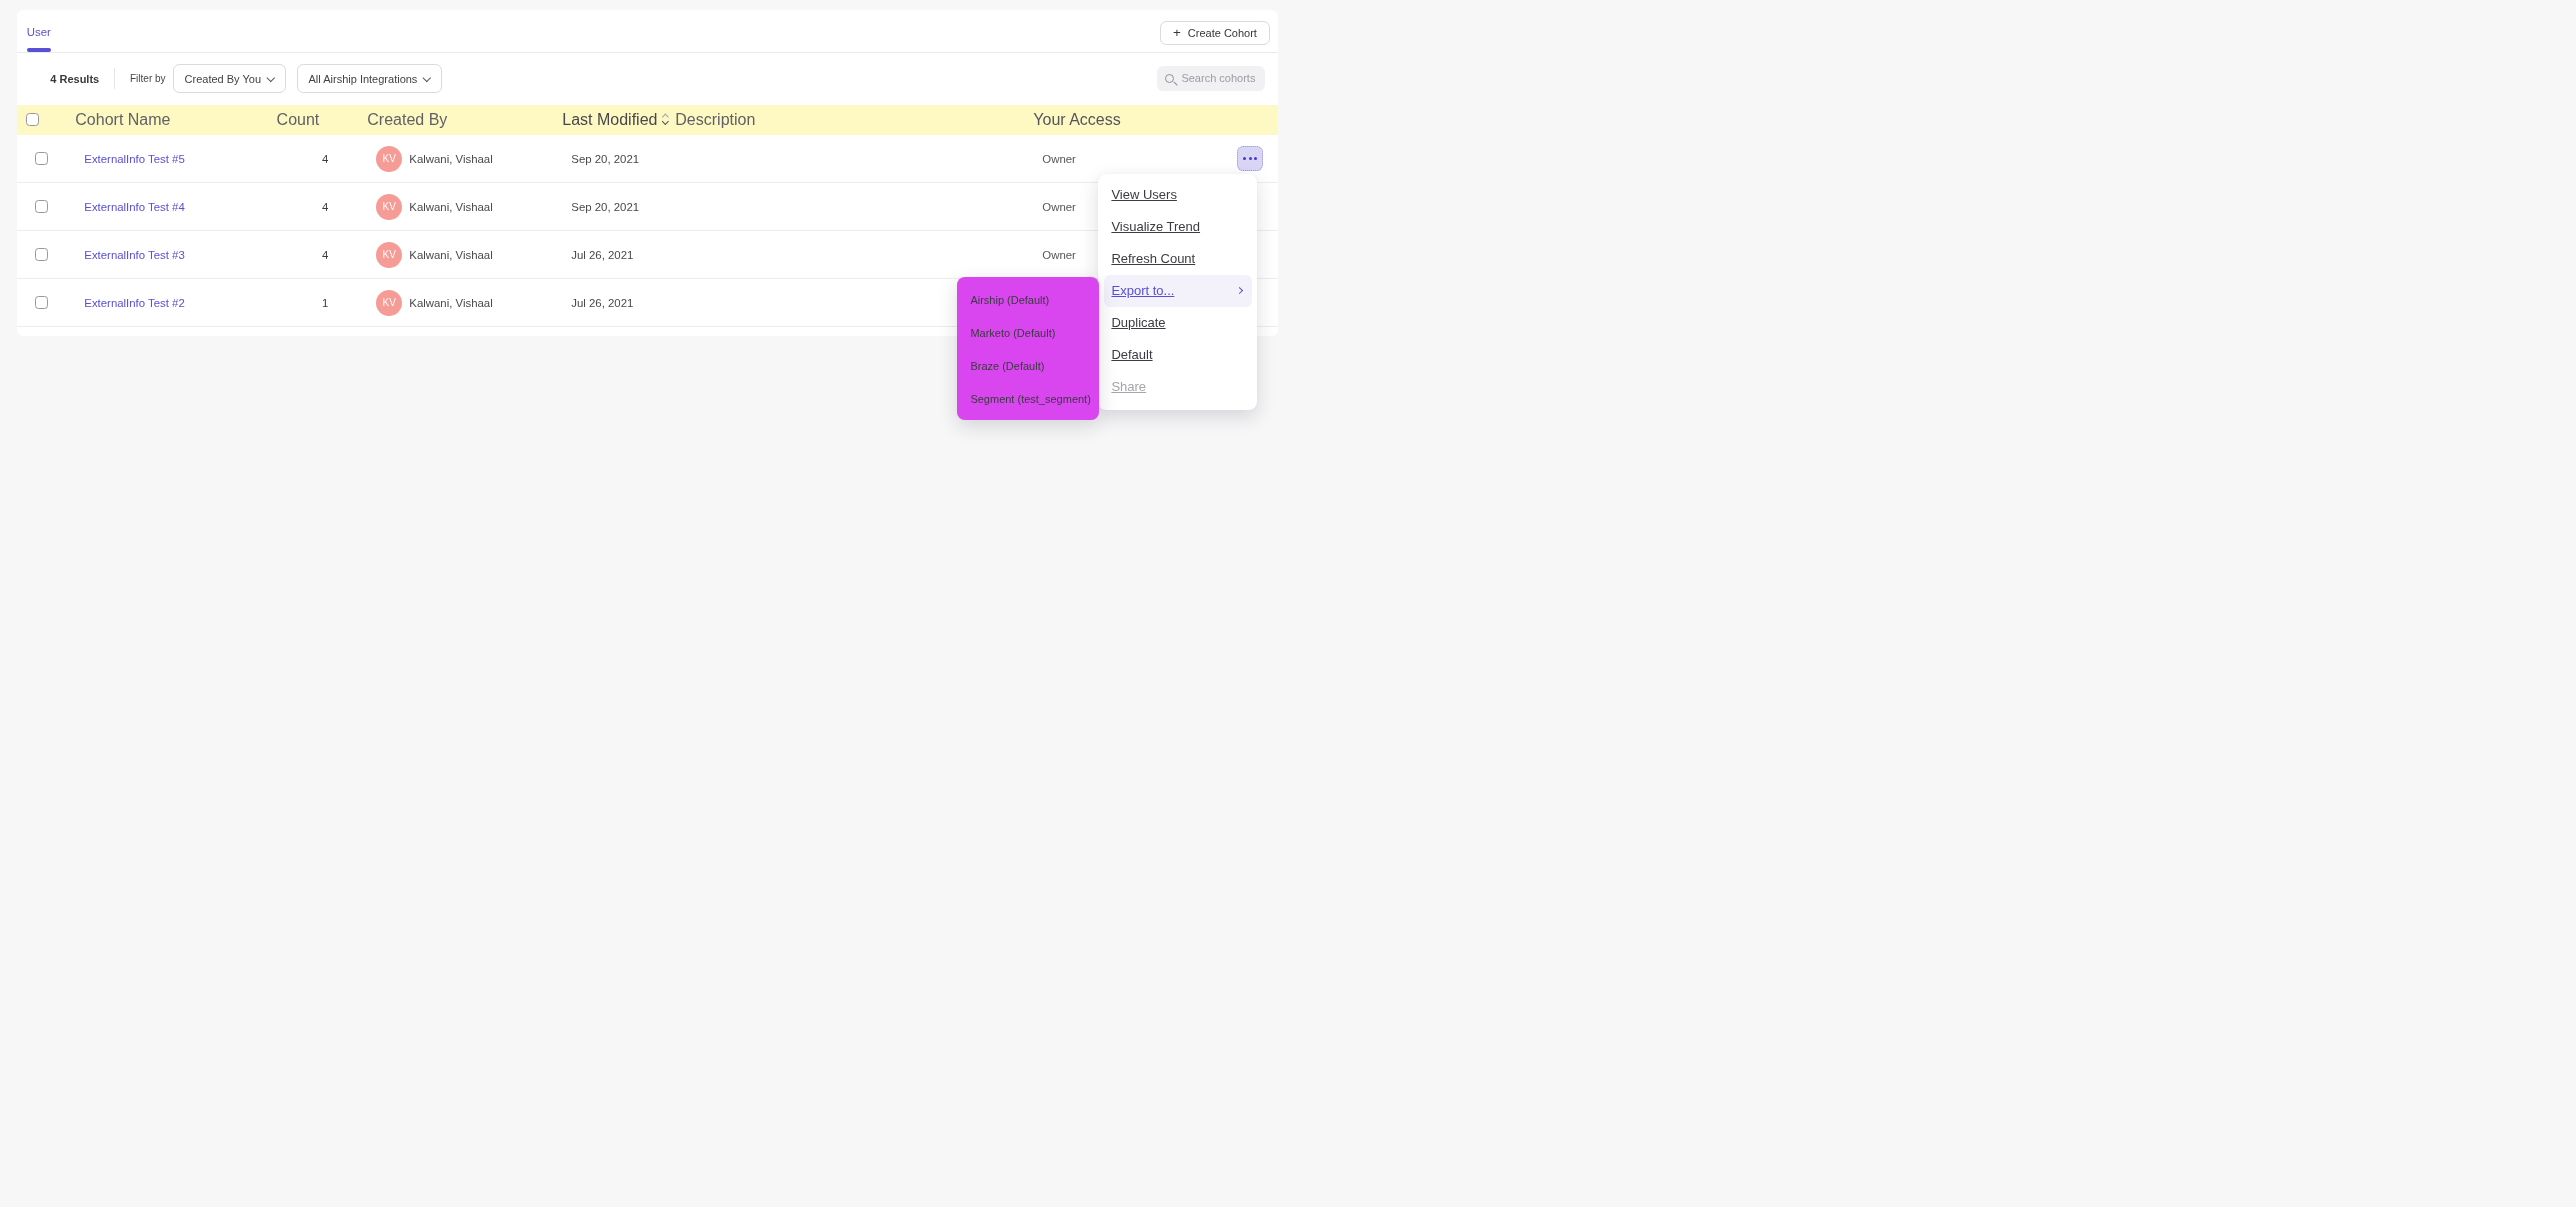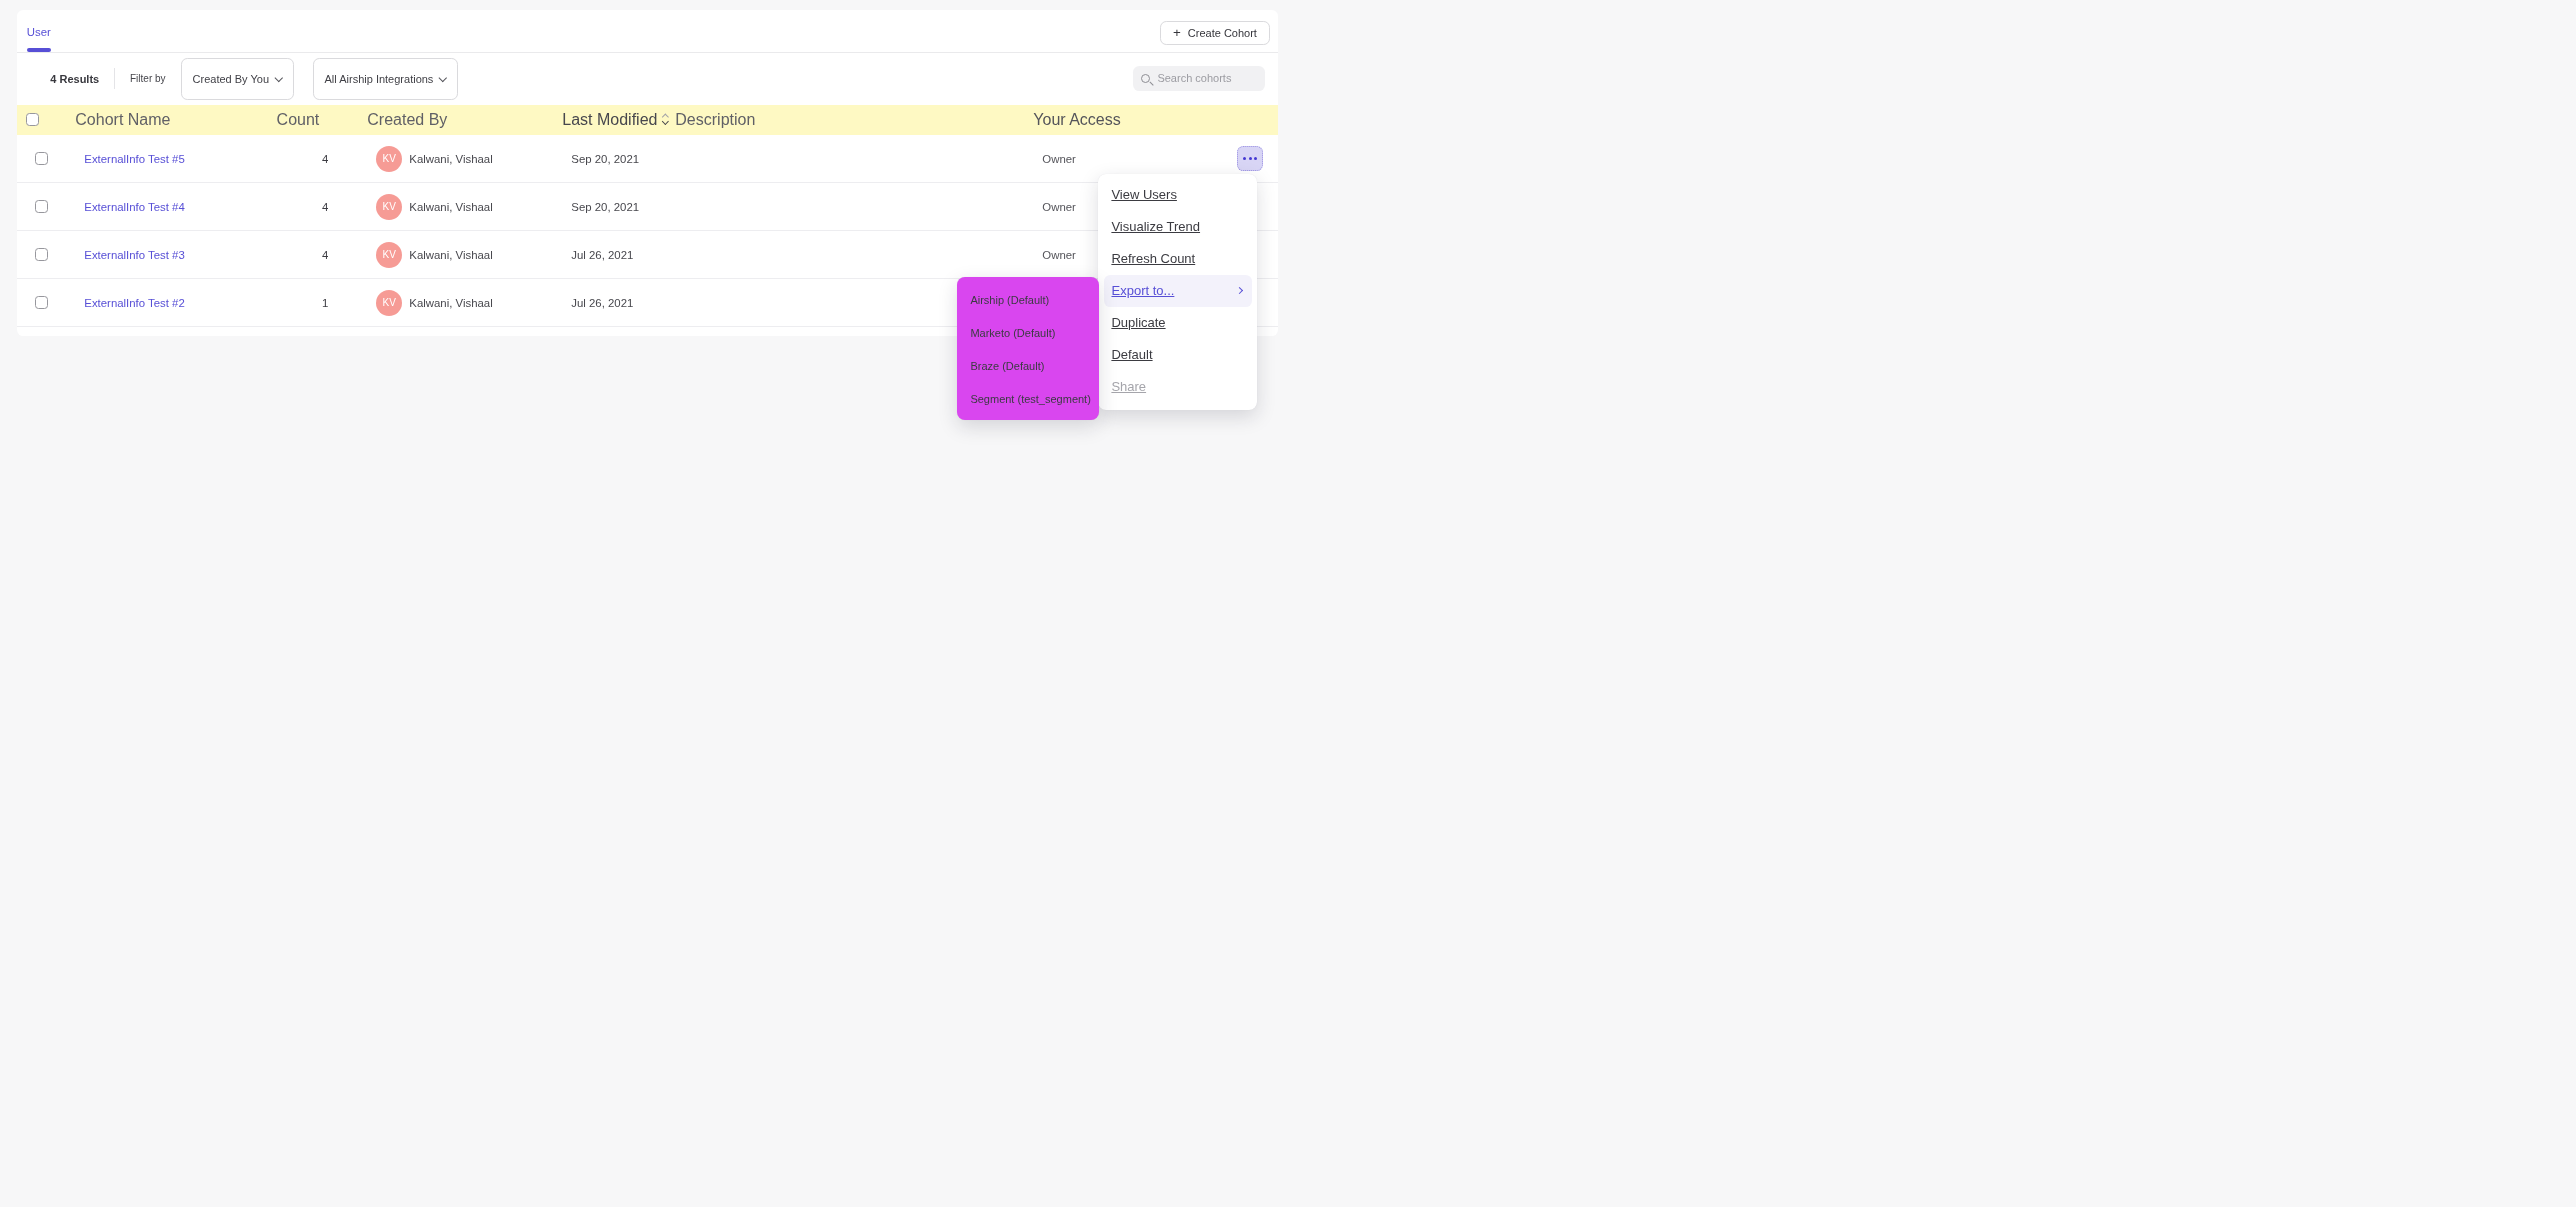--- a/index.html
+++ b/index.html
@@ -22,27 +22,27 @@
   .tabbar { position:absolute; left:0; top:0; right:0; height:43px; border-bottom:0.8px solid #eaeaec; }
   .tab { position:absolute; left:9.5px; top:16px; font-size:11.4px; font-weight:500; color:#574fd6; cursor:pointer; }
   .tab-underline { position:absolute; left:9.5px; bottom:0px; width:24px; height:3.2px; border-radius:2.4px; background:#574fd6; }
 
   
   .toolbar { position:absolute; left:0; top:43px; right:0; height:52px; display:flex; align-items:center; padding-left:33px; }
   .results { font-size:11px; font-weight:700; color:#38383e; }
   .vdiv { width:0.8px; height:20.5px; background:#e4e4e7; margin:0 15px; }
   .filterby { font-size:10px; color:#46464c; margin-right:7px; }
   .pill {
-    height:42px; display:inline-flex; align-items:center; gap:7px; padding:0 11px;
+    height:29px; display:inline-flex; align-items:center; gap:7px; padding:0 11px;
     border:0.8px solid #dadadd; border-radius:6.3px; background:#fff; margin-right:11px;
-    font-size:11px; font-weight:500; color:#3f3f45; cursor:pointer;margin-left:8px;
+    font-size:11px; font-weight:500; color:#3f3f45; cursor:pointer;
   }
   .spacer { flex:1; }
   .search {
-    width:132px; height:24.4px; background:#f1f1f3; border-radius:6.3px; margin-right:13.4px;
+    width:108px; height:24.4px; background:#f1f1f3; border-radius:6.3px; margin-right:13.4px;
     display:flex; align-items:center; padding:0 8px; gap:7px;
   }
   .search input {
     border:none; outline:none; background:transparent; font-size:11px; width:95px;
     font-family:"Liberation Sans", sans-serif; color:#3b3b41;
   }
   .search input::placeholder { color:#9c9ca2; }
   .mag { width:9.5px; height:9.5px; border:1.3px solid #8e8e94; border-radius:50%; position:relative; flex:none; }
   .mag::after { content:''; position:absolute; width:4.7px; height:1.3px; background:#8e8e94; transform:rotate(45deg); right:-4px; bottom:-1.6px; }
 

